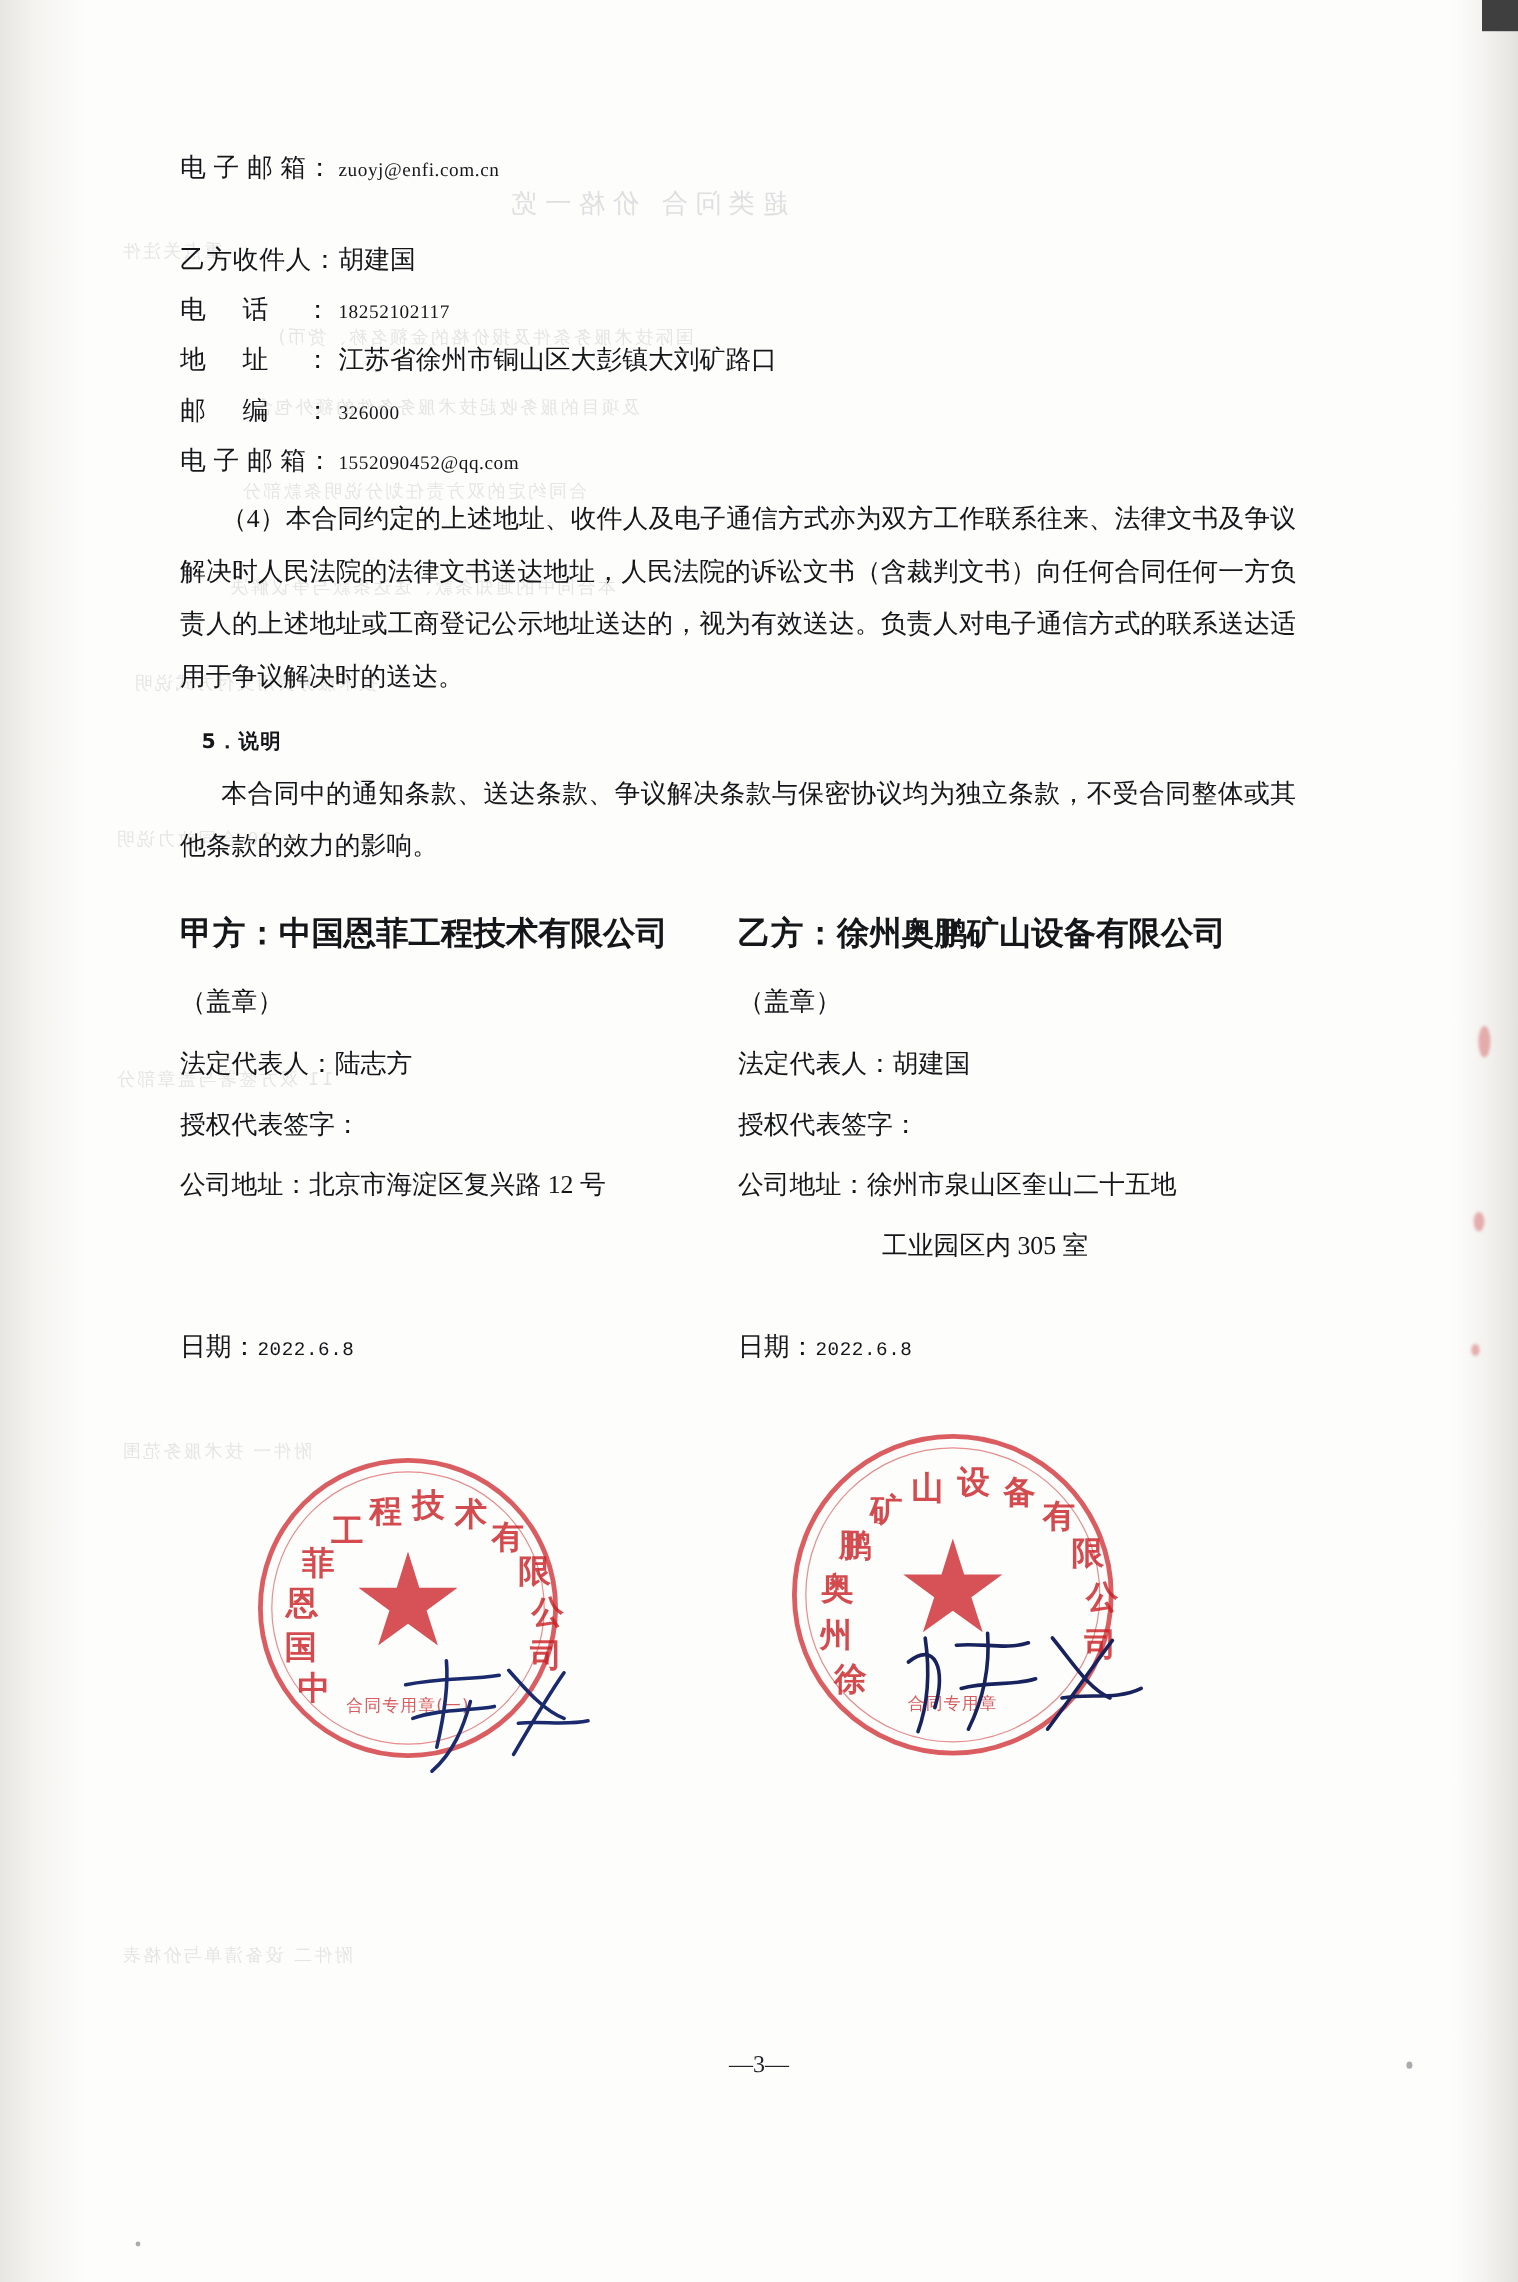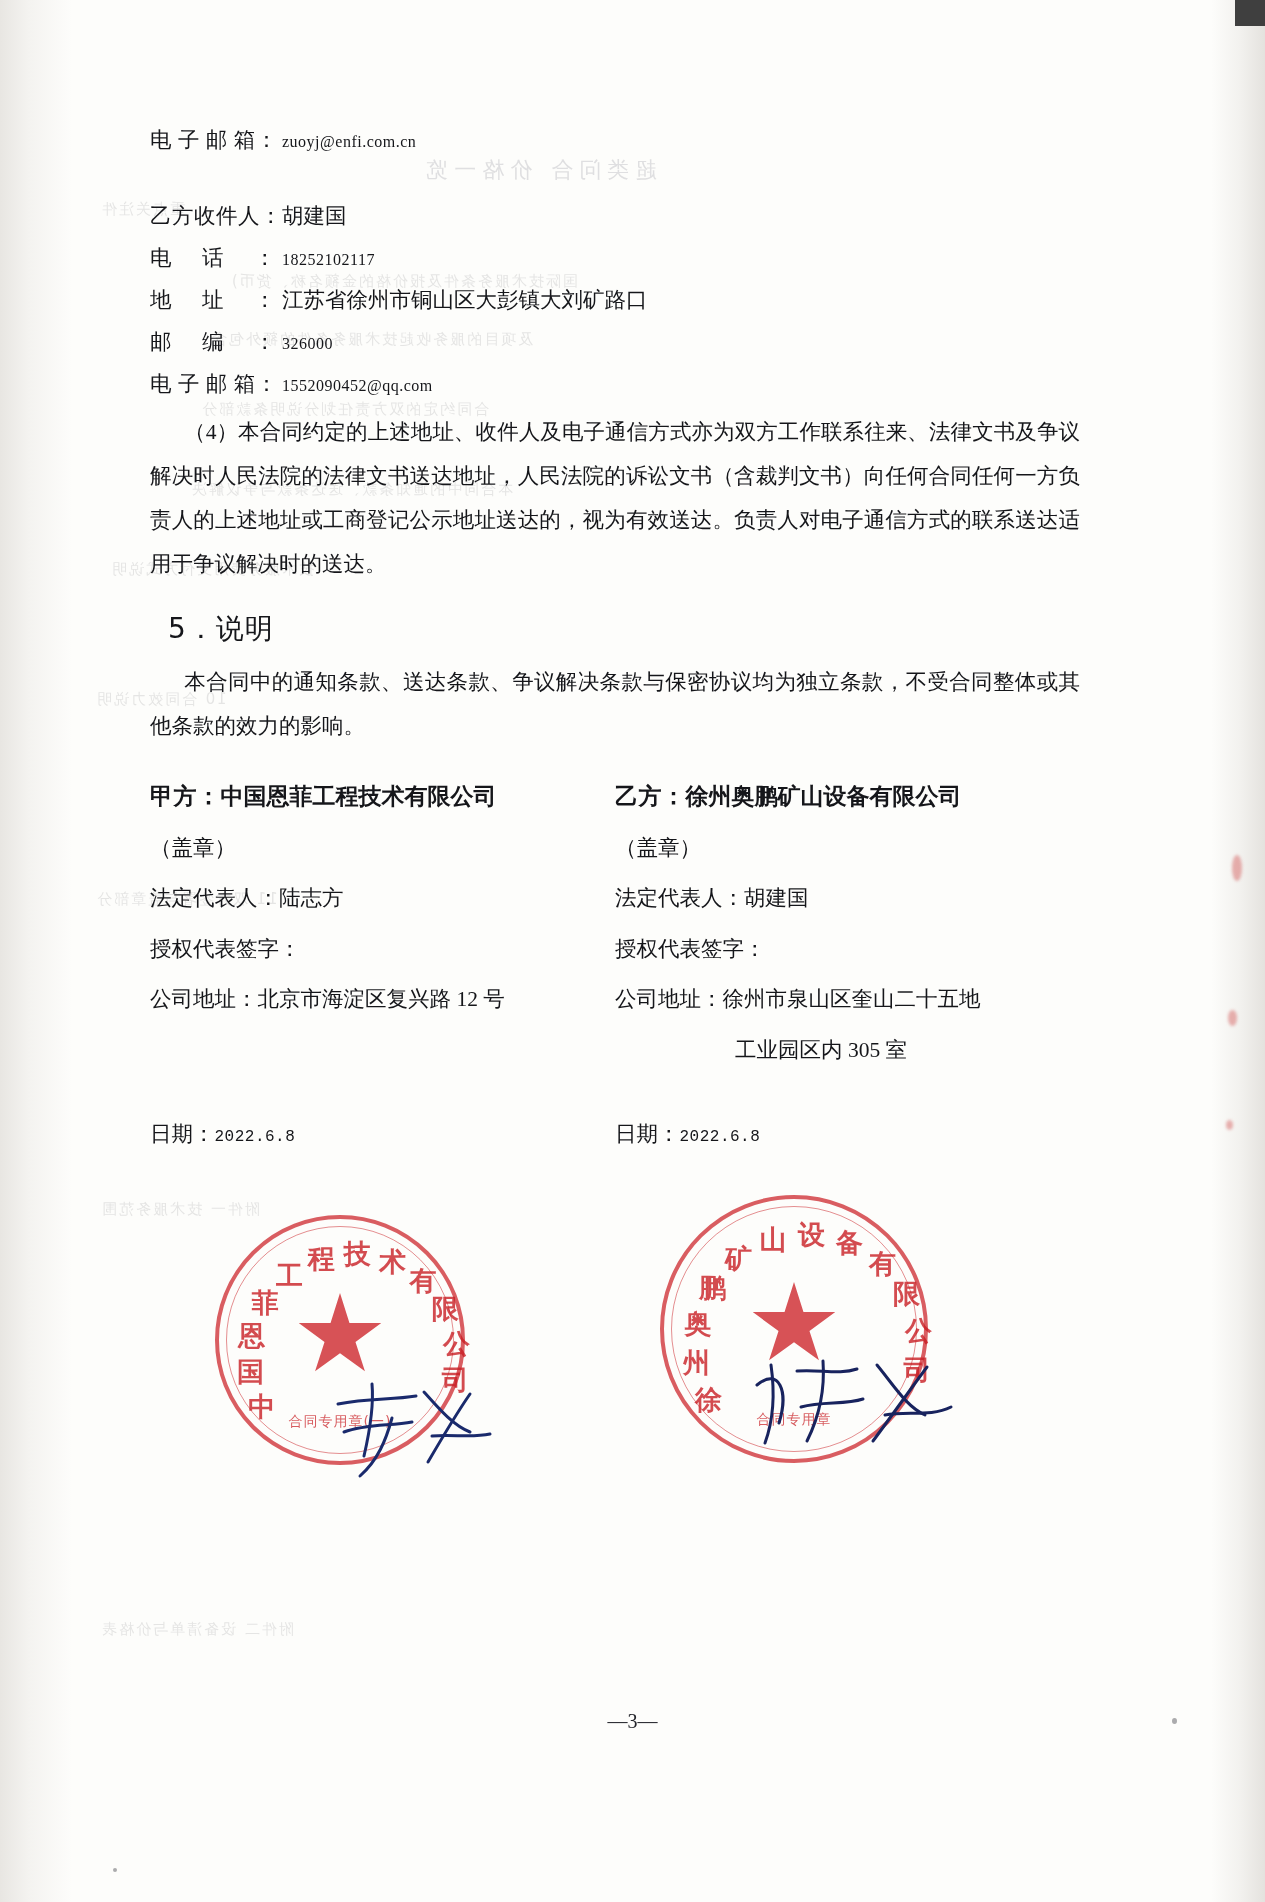--- a/index.html
+++ b/index.html
@@ -88,43 +88,43 @@
     text-justify: inter-ideograph;
     margin-top: 4px;
     line-height: 2.05;
   }
   .para .ind {
     display: inline-block;
     width: 34px;
   }
   .section-title {
     margin-top: 16px;
-    font-weight: normal;
+    font-weight: bold;
     font-family: "DejaVu Sans", sans-serif;
-    font-size: 28px;
+    font-size: 17px;
     letter-spacing: 1px;
     padding-left: 18px;
   }
   .sig-block {
     margin-top: 20px;
     position: relative;
     display: flex;
   }
   .sig-col {
     width: 50%;
     box-sizing: border-box;
   }
   .sig-col .row {
     line-height: 2.35;
     white-space: nowrap;
   }
   .sig-col .row.b {
     font-family: "DejaVu Sans", sans-serif;
     font-weight: bold;
-    font-size: 23px;
+    font-size: 27px;
   }
   .sig-col .row .lbl {
     letter-spacing: 0.5px;
   }
   .sig-col .indent2 {
     padding-left: 120px;
   }
   .date-row {
     margin-top: 42px;
     display: flex;

